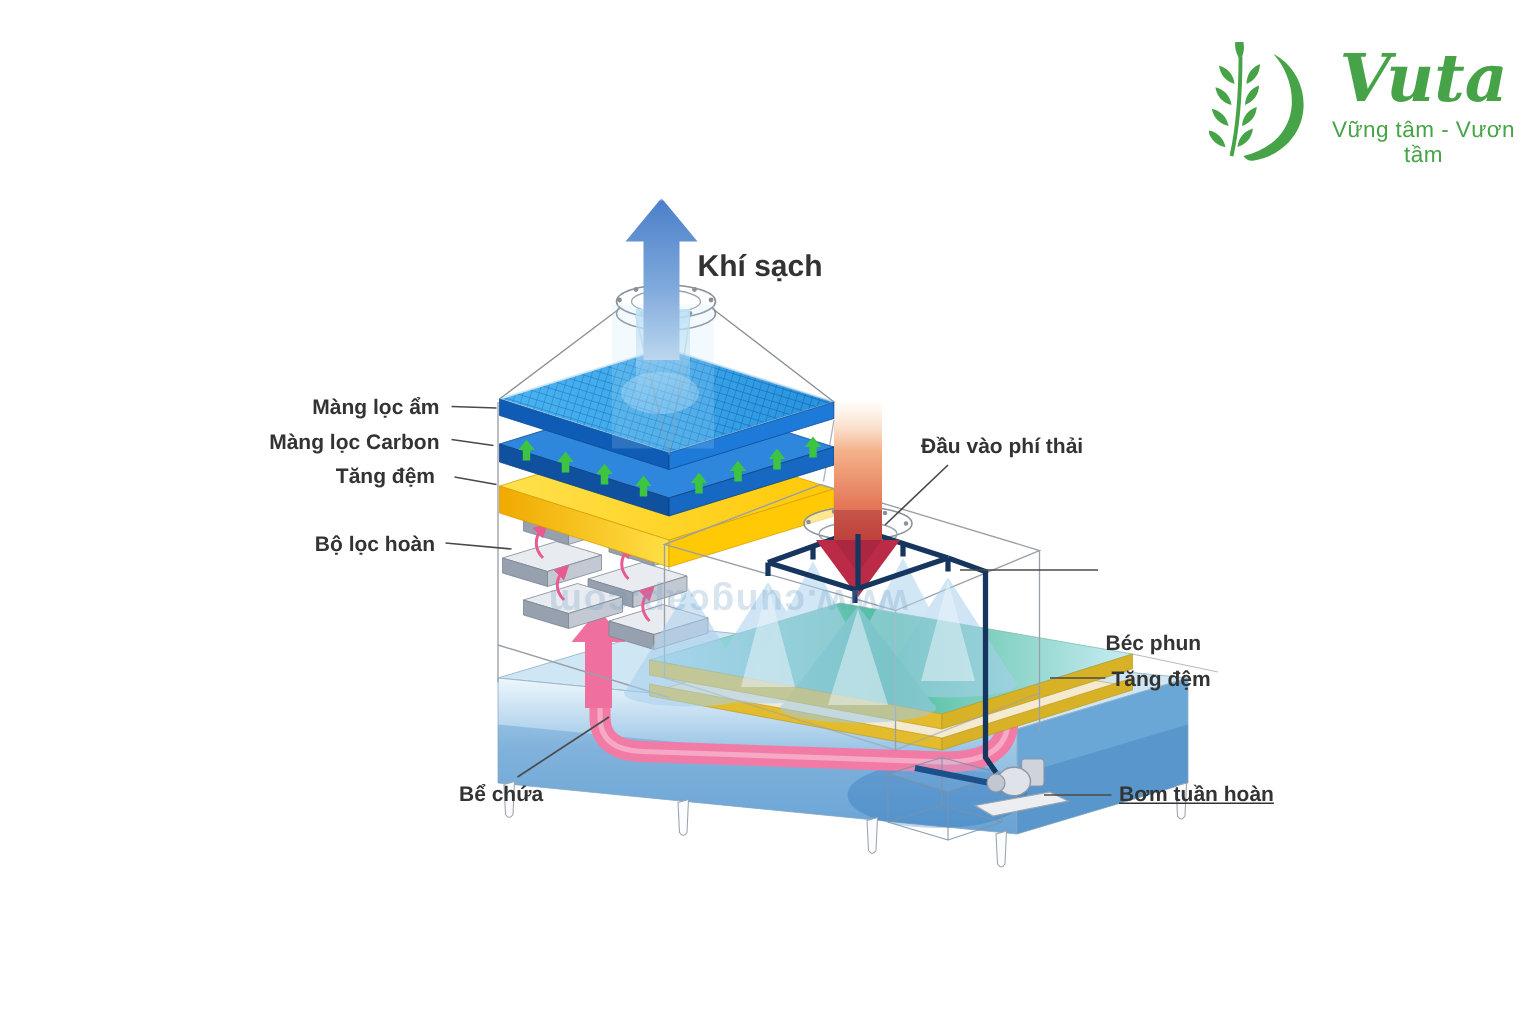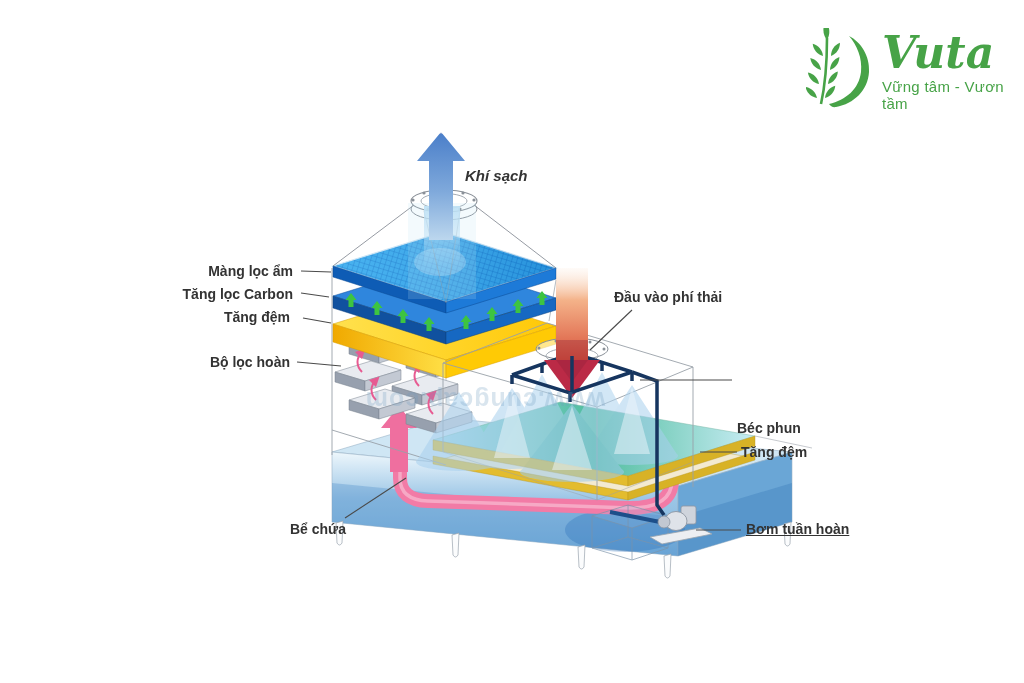--- a/index.html
+++ b/index.html
@@ -1,19 +1,19 @@
 <!DOCTYPE html>
 <html style="--accent_green: #47a347; --clean_air_blue: #4c80ca; --exhaust_red: #bb2a46; --pipe_pink: #f27ba6; --mesh_blue: #2fa8ee; --carbon_blue: #1565c0; --padding_yellow: #ffcf0a; --water_blue: #7fb7e2;"><head>
 <meta charset="utf-8">
 <style>
   html,body{margin:0;padding:0;background:#ffffff;}
   .page{position:relative;width:1024px;height:683px;background:#fff;overflow:hidden;
         font-family:"Liberation Sans",sans-serif;}
   
-  .logo{position:absolute;top:26px;left:806px;width:210px;height:88px;display:flex;align-items:flex-start;}
+  .logo{position:absolute;top:26px;left:806px;width:210px;height:88px;display:flex;align-items:flex-start;text-align:center;}
   .logo-icon{position:absolute;left:0;top:2px;}
   .logo-text{position:absolute;left:76px;top:4px;}
   .brand{font-family:"DejaVu Serif",serif;font-style:italic;font-weight:bold;
          font-size:44px;line-height:46px;color:var(--accent_green,#47a347);}
   .tagline{margin-top:2px;font-size:15px;letter-spacing:.3px;color:var(--accent_green,#47a347);}
   
   .diagram{position:absolute;inset:0;}
   .scene{position:absolute;left:0;top:0;}
   .lbl{position:absolute;font-size:14px;font-weight:600;color:#333;white-space:nowrap;}
   .watermark{position:absolute;left:330px;top:386px;width:310px;text-align:center;
@@ -310,24 +310,24 @@
         <line x1="345" y1="518" x2="406" y2="478"></line>
         <line x1="632" y1="310" x2="590" y2="350"></line>
         <line x1="640" y1="380" x2="732" y2="380"></line>
         <line x1="700" y1="452" x2="737" y2="452"></line>
         <line x1="696" y1="530" x2="741" y2="530"></line>
       </g>
     </svg>
 
     <div class="watermark">www.cungcap.com</div>
 
-    <div class="lbl" style="left:465px;top:167px;font-size:15px;font-style:italic;">Khí sạch</div>
+    <div class="lbl" style="left:465px;top:167px;font-size:20px;">Khí sạch</div>
     <div class="lbl" style="right:731px;top:263px;">Màng lọc ẩm</div>
-    <div class="lbl" style="right:731px;top:286px;">Tăng lọc Carbon</div>
+    <div class="lbl" style="right:731px;top:286px;">Màng lọc Carbon</div>
     <div class="lbl" style="right:734px;top:309px;">Tăng đệm</div>
     <div class="lbl" style="right:734px;top:354px;">Bộ lọc hoàn</div>
-    <div class="lbl" style="left:274px;top:521px;padding-left:16px;">Bể chứa</div>
+    <div class="lbl" style="left:290px;top:521px;padding-left:16px;">Bể chứa</div>
     <div class="lbl" style="left:614px;top:289px;">Đầu vào phí thải</div>
     <div class="lbl" style="left:737px;top:372px;margin-top:48px;">Béc phun</div>
     <div class="lbl" style="left:741px;top:444px;">Tăng đệm</div>
     <div class="lbl" style="left:746px;top:521px;text-decoration:underline;">Bơm tuần hoàn</div>
   </main>
 </div>
 
 </body></html>

